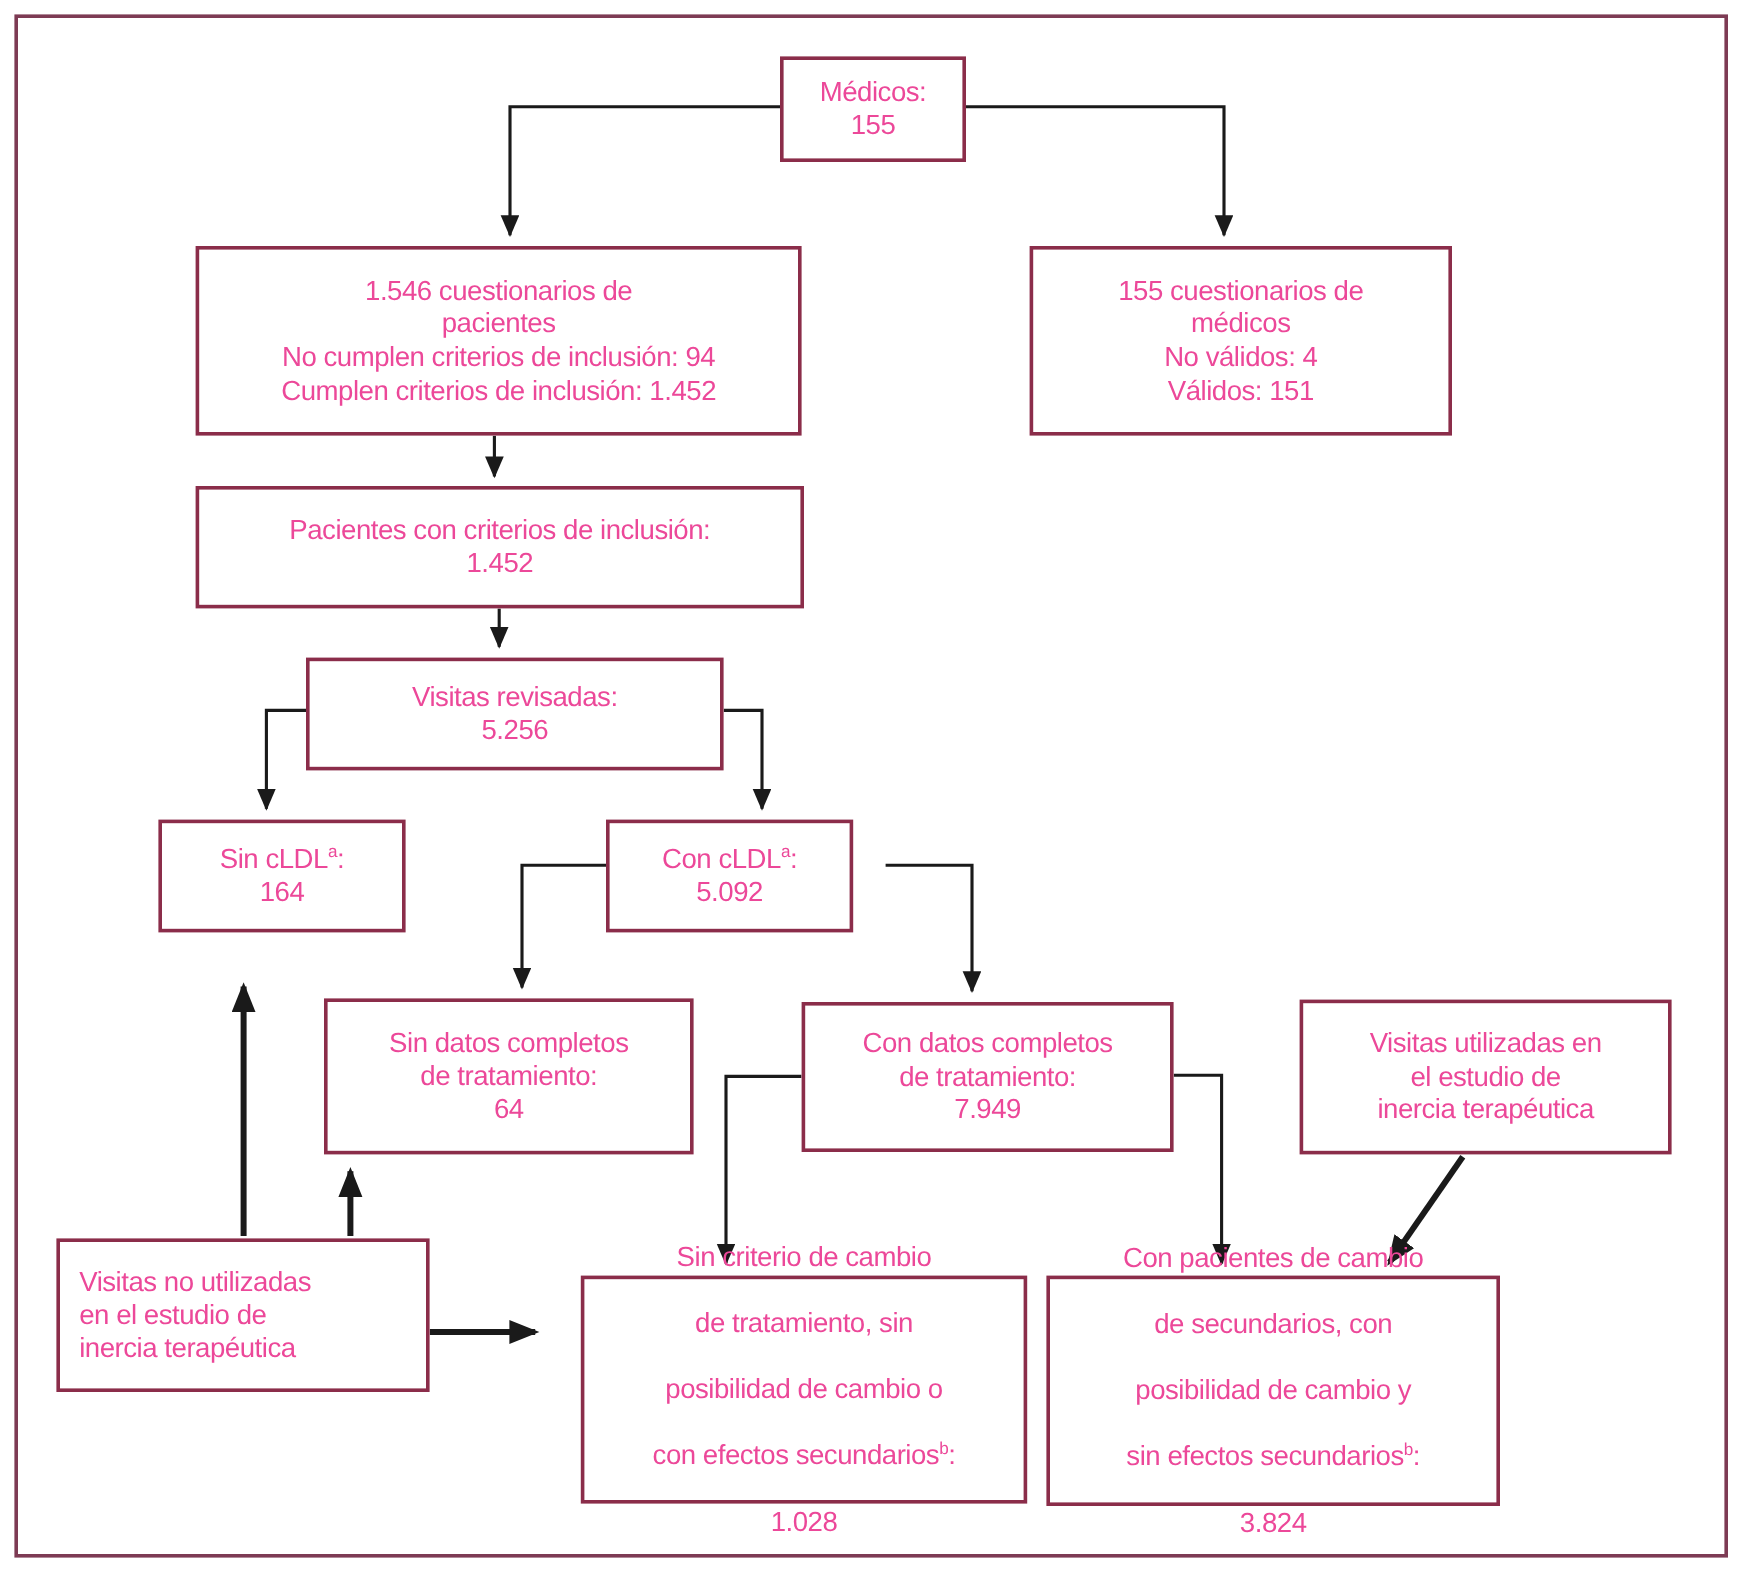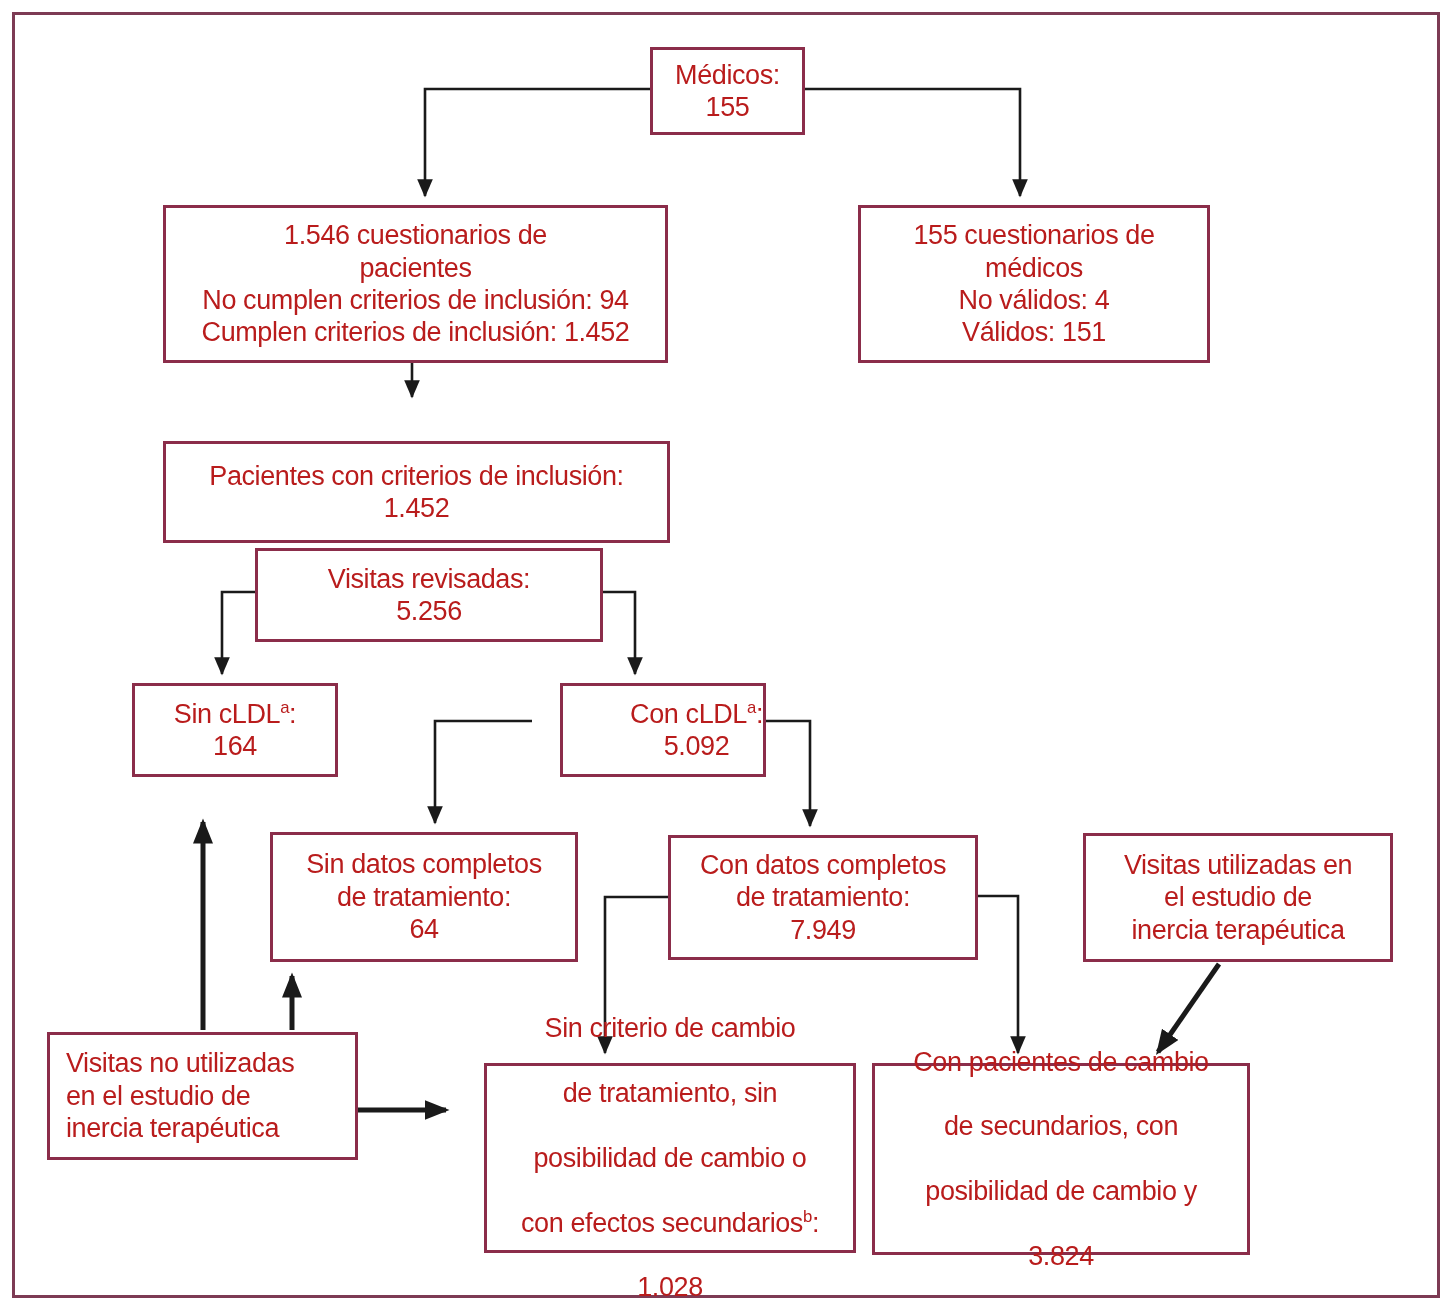--- a/index.html
+++ b/index.html
@@ -31,24 +31,24 @@
     background: #ffffff;
     display: flex;
     align-items: center;
     justify-content: center;
     box-sizing: border-box;
     z-index: 2;
   }
   .box-text {
     white-space: pre-line;
     text-align: center;
-    font-size: 27px;
+    font-size: 23px;
     letter-spacing: -0.4px;
     line-height: 1.2;
-    color: #b91c1c;
+    color: #ec4899;
   }
   .box-text .line { display: block; }
   .box-text sup {
     font-size: 0.62em;
     vertical-align: super;
     line-height: 0;
   }
   .left-align .box-text {
     text-align: left;
   }
@@ -111,35 +111,35 @@
 Cumplen criterios de inclusión: 1.452</div>
   </div>
 
   <div class="box" style="left:858px; top:205px; width:352px; height:158px;">
     <div class="box-text">155 cuestionarios de
 médicos
 No válidos: 4
 Válidos: 151</div>
   </div>
 
-  <div class="box" style="left:163px; top:405px; width:507px; height:102px;margin-top:36px;">
+  <div class="box" style="left:163px; top:405px; width:507px; height:102px;">
     <div class="box-text">Pacientes con criterios de inclusión:
 1.452</div>
   </div>
 
   <div class="box" style="left:255px; top:548px; width:348px; height:94px;">
     <div class="box-text">Visitas revisadas:
 5.256</div>
   </div>
 
   <div class="box" style="left:132px; top:683px; width:206px; height:94px;">
     <div class="box-text"><span class="line"><span>Sin cLDL</span><sup>a</sup><span>:</span></span><span class="line">164</span></div>
   </div>
 
-  <div class="box" style="left:560px; top:683px; width:206px; height:94px;justify-content:flex-end;">
+  <div class="box" style="left:505px; top:683px; width:206px; height:94px;">
     <div class="box-text"><span class="line"><span>Con cLDL</span><sup>a</sup><span>:</span></span><span class="line">5.092</span></div>
   </div>
 
   <div class="box" style="left:270px; top:832px; width:308px; height:130px;">
     <div class="box-text">Sin datos completos
 de tratamiento:
 64</div>
   </div>
 
   <div class="box" style="left:668px; top:835px; width:310px; height:125px;">
@@ -168,17 +168,18 @@
       <span class="line"><span>con efectos secundarios</span><sup>b</sup><span>:</span></span>
       <span class="line">1.028</span>
     </div>
   </div>
 
   <div class="box" style="left:872px; top:1063px; width:378px; height:192px;">
     <div class="box-text">
       <span class="line">Con pacientes de cambio</span>
       <span class="line">de secundarios, con</span>
       <span class="line">posibilidad de cambio y</span>
+      <span class="line"><span>sin efectos secundarios</span><sup>b</sup><span>:</span></span>
       <span class="line">3.824</span>
     </div>
   </div>
 
 </div>
 
 </body></html>

